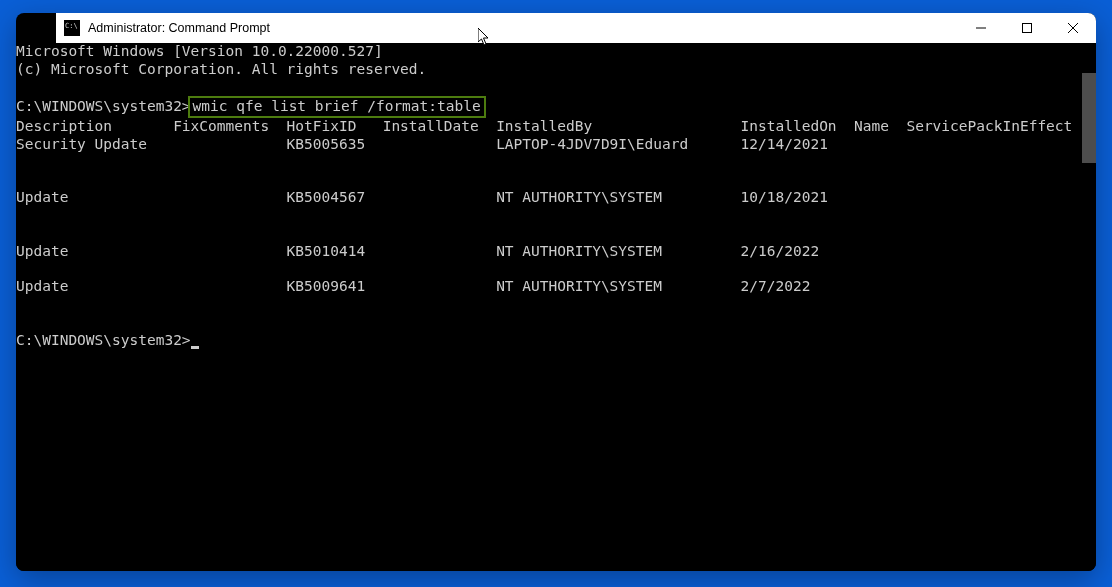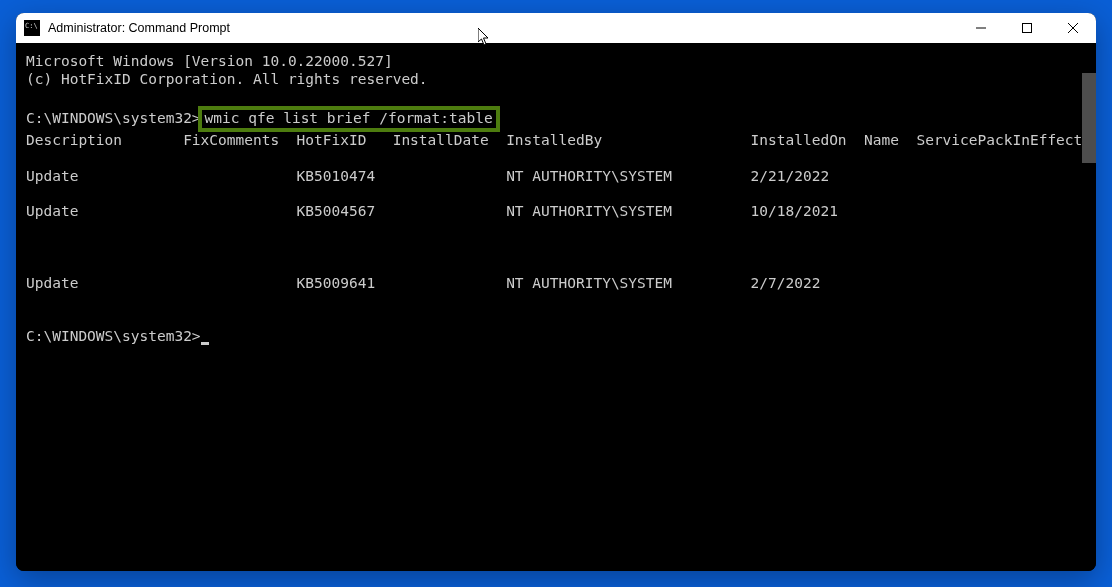--- a/index.html
+++ b/index.html
@@ -25,20 +25,21 @@
       border-radius: 8px;
       overflow: hidden;
       box-shadow: 0 8px 30px rgba(0,0,0,0.3);
     }
     .titlebar {
       height: 30px;
       background: #fff;
       display: flex;
       align-items: center;
       padding-left: 8px;
+      margin-left: 40px;
     }
     .titlebar-icon {
       width: 16px;
       height: 16px;
       background: #000;
       display: inline-flex;
       align-items: center;
       justify-content: center;
       margin-right: 8px;
       position: relative;
@@ -74,26 +75,26 @@
       width: 10px;
       height: 10px;
     }
     .terminal {
       height: calc(100% - 30px);
       background: #000;
       color: #ccc;
       font-family: Consolas, monospace;
       font-size: 14.5px;
       line-height: 17.8px;
-      padding: 10px;
+      padding: 0;
       position: relative;
       overflow: hidden;
     }
     .red-box {
-      border: 4px solid #4d7c0f;
+      border: 2px solid #4d7c0f;
       padding: 0 3px;
       display: inline-block;
       margin-left: -3px;
     }
     .row {
       white-space: pre;
     }
     .cursor {
       display: inline-block;
       width: 8px;
@@ -139,31 +140,32 @@
     <div class="win-btn close">
       <svg viewBox="0 0 10 10">
           <line x1="0" y1="0" x2="10" y2="10" stroke="currentColor" stroke-width="1"></line>
           <line x1="10" y1="0" x2="0" y2="10" stroke="currentColor" stroke-width="1"></line>
         </svg>
     </div>
   </div>
   <div class="terminal">
     <div class="scrollbar"></div>
     <div class="row">Microsoft Windows [Version 10.0.22000.527]</div>
-    <div class="row">(c) HotFixID Corporation. All rights reserved.</div>
+    <div class="row">(c) Microsoft Corporation. All rights reserved.</div>
     <div class="row"> </div>
     <div class="row"><span>C:\WINDOWS\system32&gt;</span><span class="red-box">wmic qfe list brief /format:table</span></div>
     <div class="row">Description       FixComments  HotFixID   InstallDate  InstalledBy                 InstalledOn  Name  ServicePackInEffect  St</div>
     <div id="data-rows">
+        <div class="row">Security Update                KB5005635               LAPTOP-4JDV7D9I\Eduard      12/14/2021</div>
         <div class="row"> </div>
-        <div class="row">Update                         KB5010474               NT AUTHORITY\SYSTEM         2/21/2022</div>
         <div class="row"> </div>
         <div class="row">Update                         KB5004567               NT AUTHORITY\SYSTEM         10/18/2021</div>
         <div class="row"> </div>
         <div class="row"> </div>
+        <div class="row">Update                         KB5010414               NT AUTHORITY\SYSTEM         2/16/2022</div>
         <div class="row"> </div>
         <div class="row">Update                         KB5009641               NT AUTHORITY\SYSTEM         2/7/2022</div>
       </div>
     <div class="row"> </div>
     <div class="row"> </div>
     <div class="row"><span>C:\WINDOWS\system32&gt;</span><span class="cursor"></span></div>
   </div>
 </div>
 
 <svg class="mouse-cursor" width="14" height="20" viewBox="0 0 14 20">

